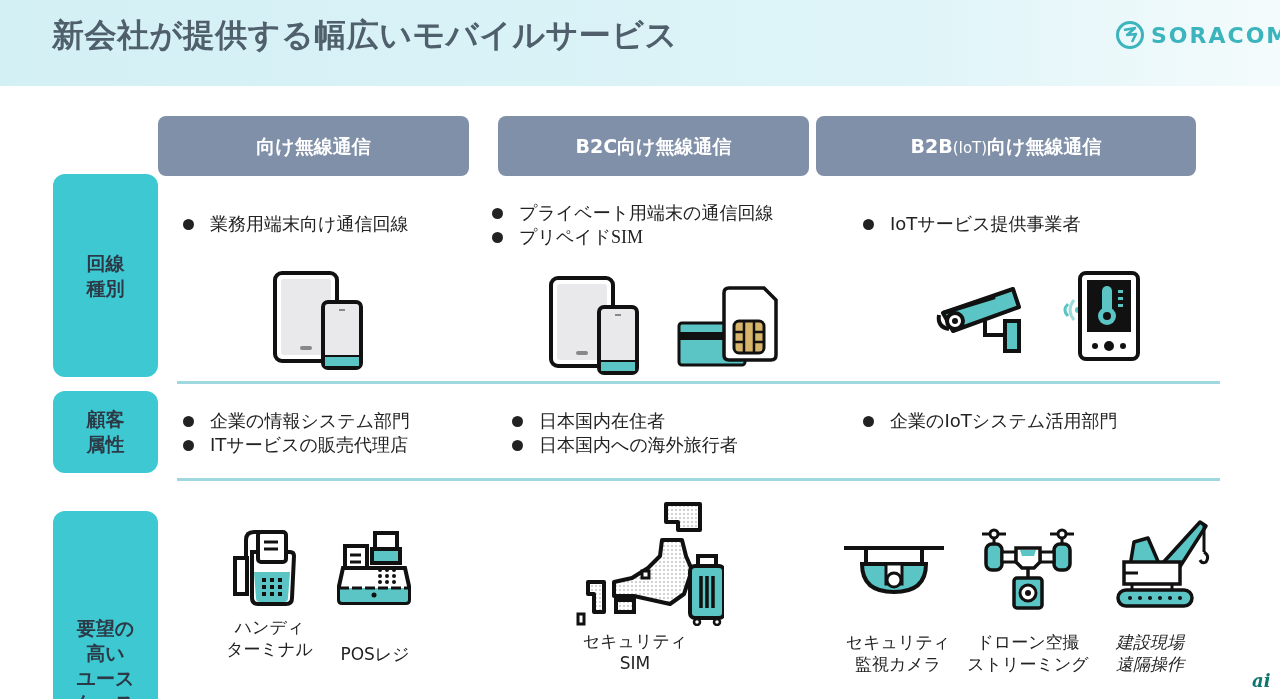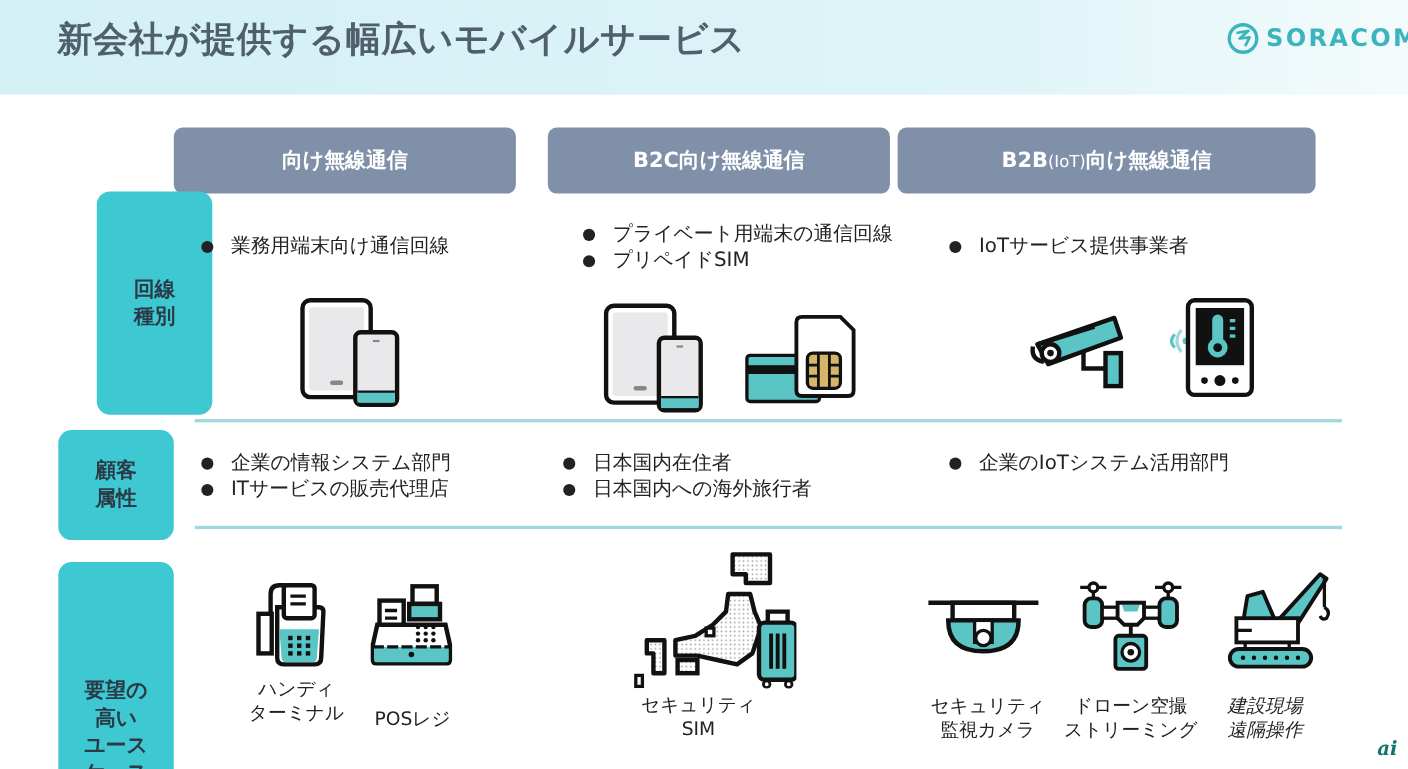--- a/index.html
+++ b/index.html
@@ -56,27 +56,27 @@
 <div class="col-header" style="left:158px; width:311px;">
   <div>向け無線通信</div>
 </div>
 <div class="col-header" style="left:498px; width:311px;">
   <div>B2C向け無線通信</div>
 </div>
 <div class="col-header" style="left:816px; width:380px;">
   <div><span>B2B</span><span class="small">(IoT)</span><span>向け無線通信</span></div>
 </div>
 
-<div class="row-label" style="top:174px; height:203px;margin-left:35px;">
+<div class="row-label" style="top:174px; height:203px;">
   <div>
       <div>回線</div>
       <div>種別</div>
     </div>
 </div>
-<div class="row-label" style="top:391px; height:100px;">
+<div class="row-label" style="top:391px; height:82px;">
   <div>
       <div>顧客</div>
       <div>属性</div>
     </div>
 </div>
 <div class="row-label" style="top:511px; height:204px;align-items:flex-end;">
   <div>
     <div>要望の</div>
     <div>高い</div>
     <div>ユース</div>
@@ -86,21 +86,21 @@
 
 <div class="divider" style="top:381px;"></div>
 <div class="divider" style="top:478px;"></div>
 
 <ul class="bullets" style="left:183px; top:212px;">
   <li>
       <span class="dot"></span>
       <span>業務用端末向け通信回線</span>
     </li>
 </ul>
-<ul class="bullets" style="left:530px; top:201px;">
+<ul class="bullets" style="left:492px; top:201px;font-family:Liberation Serif, serif;">
   <li>
       <span class="dot"></span>
       <span>プライベート用端末の通信回線</span>
     </li>
   <li>
       <span class="dot"></span>
       <span>プリペイドSIM</span>
     </li>
 </ul>
 <ul class="bullets" style="left:863px; top:212px;">

